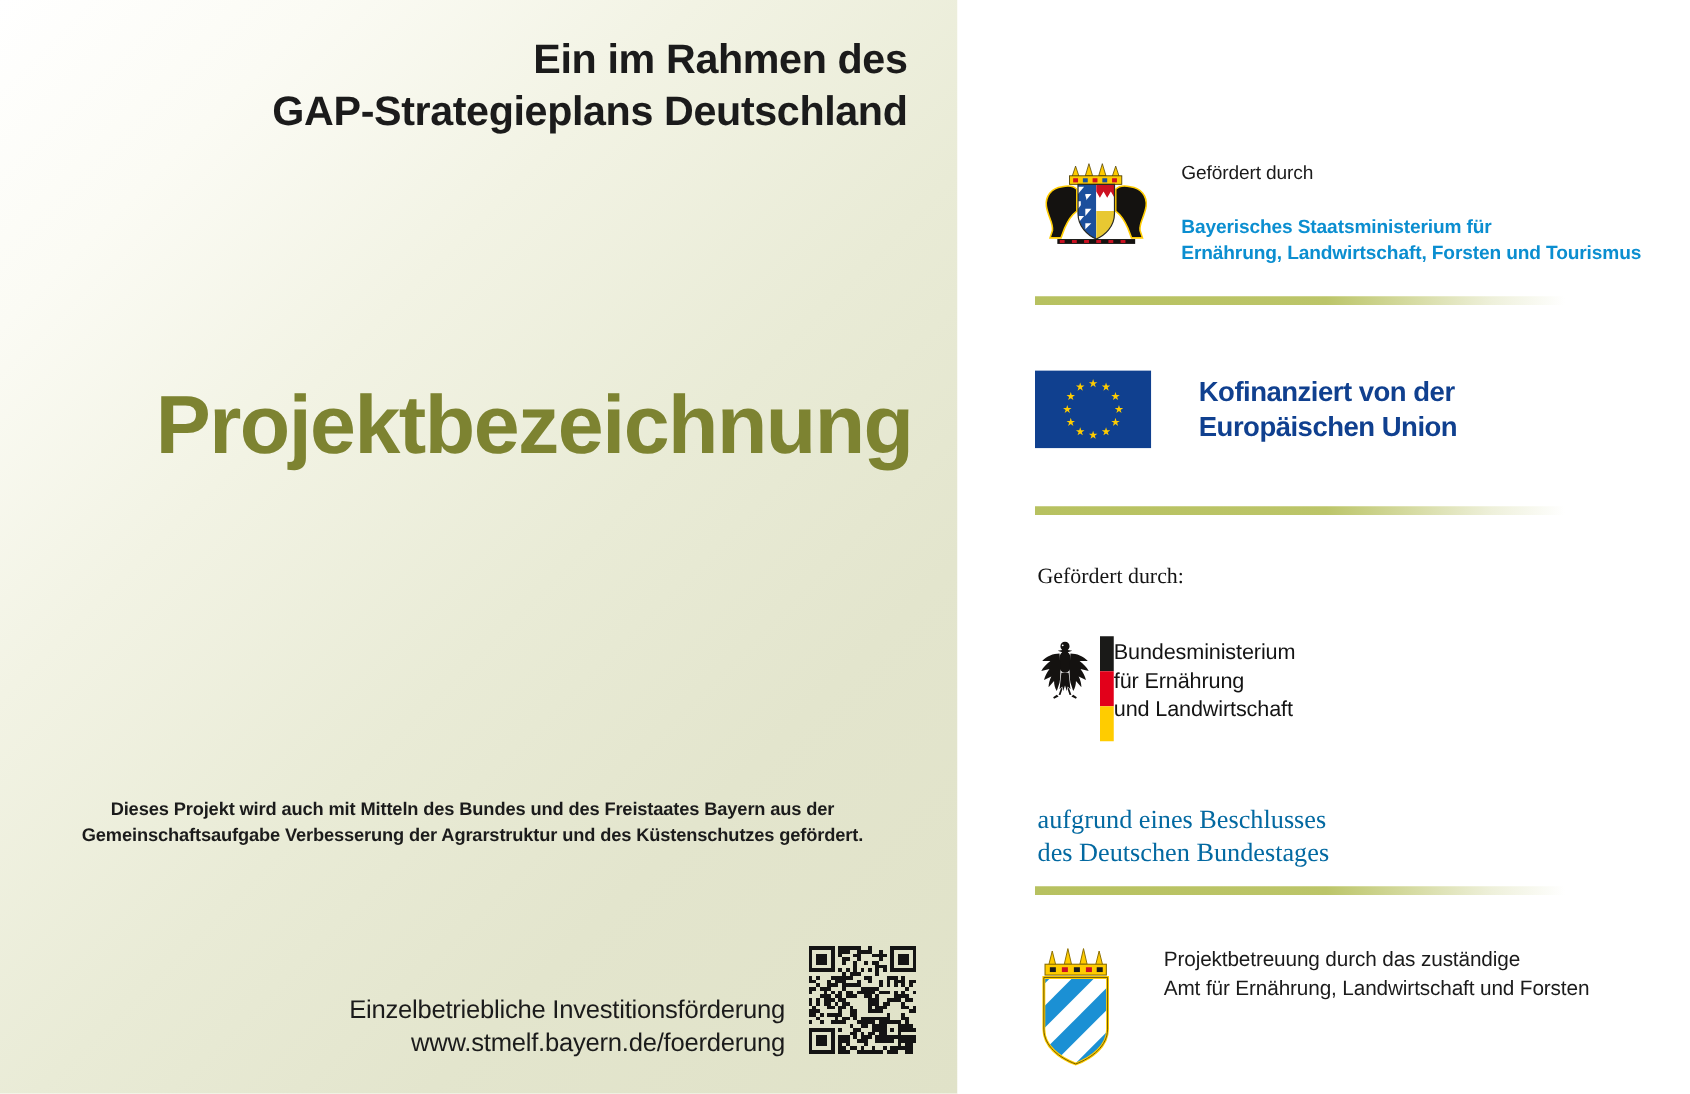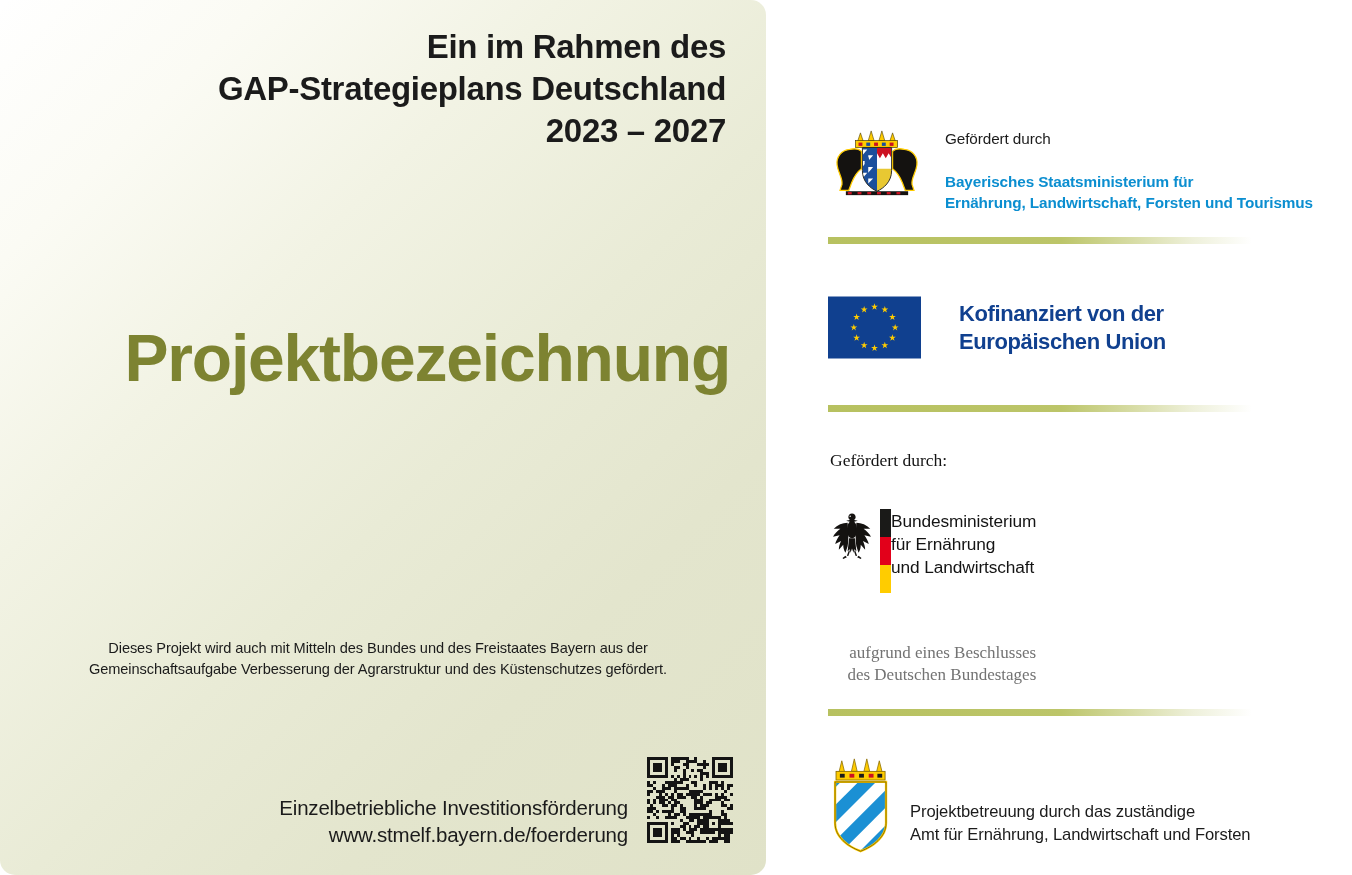--- a/index.html
+++ b/index.html
@@ -19,21 +19,20 @@
     width:766px; height:875px;
     background:
       linear-gradient(135deg,
         #ffffff 0%,
         #fbfbf4 16%,
         #f2f3e4 34%,
         #e9ebd6 55%,
         #e3e5cd 74%,
         #e0e2c8 100%);
     flex:0 0 766px;
-    border-radius:15px;
   }
   .headline {
     position:absolute;
     left:20px; top:26px; width:706px;
     text-align:right;
     font-weight:bold;
     font-size:33px;
     line-height:1.28;
     letter-spacing:-0.3px;
     color:#1b1b1b;
@@ -44,33 +43,32 @@
   .project-title {
     position:absolute;
     left:20px; top:306px; width:710px;
     text-align:right;
     font-weight:bold;
     font-size:66px;
     line-height:1;
     letter-spacing:-1.2px;
     color:#7d8331;
     white-space:nowrap;
-    margin-top:19px;
   }
 
   .fine-print {
     position:absolute;
     left:24px; top:638px; width:708px;
     text-align:center;
     font-size:14.6px;
     line-height:1.46;
     color:#1b1b1b;
     letter-spacing:-0.1px;
   }
-  .fine-print .ln { display:block; white-space:nowrap; }
+  .fine-print .ln { display:block; white-space:nowrap;font-weight:bold; }
 
   .url-block {
     position:absolute;
     left:150px; top:794px; width:478px;
     text-align:right;
     font-size:20.5px;
     line-height:1.33;
     color:#1b1b1b;
     letter-spacing:-0.2px;
   }
@@ -136,48 +134,46 @@
   .flag-bar .r { background:#e2001a; }
   .flag-bar .g { background:#ffcc00; }
   .bmel-name {
     padding-top:1px;
     font-size:17.3px; line-height:1.33; color:#141414;
     letter-spacing:-0.1px;
   }
   .bmel-name .ln { display:block; white-space:nowrap; }
   .bundestag {
     font-family:"Liberation Serif", serif;
-    font-size:17px; line-height:1.3; color:#737373;
+    font-size:21px; line-height:1.3; color:#0369a1;
     margin-top:49px;
-    text-align:right;
   }
   .bundestag .ln { display:block; white-space:nowrap; }
 
   
   .blk4 { left:62px; top:756px; }
-  .blk4 .row { display:flex; align-items:flex-end; }
+  .blk4 .row { display:flex; align-items:flex-start;gap:21px; }
   .shield-wrap { width:68px; height:100px; flex:0 0 68px; }
   .aelf-text {
     padding-left:14px; padding-bottom:10px;
     font-size:16.6px; line-height:1.4; color:#1b1b1b;
     letter-spacing:-0.1px;
   }
   .aelf-text .ln { display:block; white-space:nowrap; }
 </style>
 </head>
 <body>
 
 <div class="page">
 
   <div class="left-panel">
 
     <div class="headline">
       <span class="ln">Ein im Rahmen des</span>
       <span class="ln">GAP-Strategieplans Deutschland</span>
-      <span class="ln">2023 – 2027</span>
     </div>
 
     <div class="project-title">Projektbezeichnung</div>
 
     <div class="fine-print">
       <span class="ln">Dieses Projekt wird auch mit Mitteln des Bundes und des Freistaates Bayern aus der</span>
       <span class="ln">Gemeinschaftsaufgabe Verbesserung der Agrarstruktur und des Küstenschutzes gefördert.</span>
     </div>
 
     <div class="url-block">

